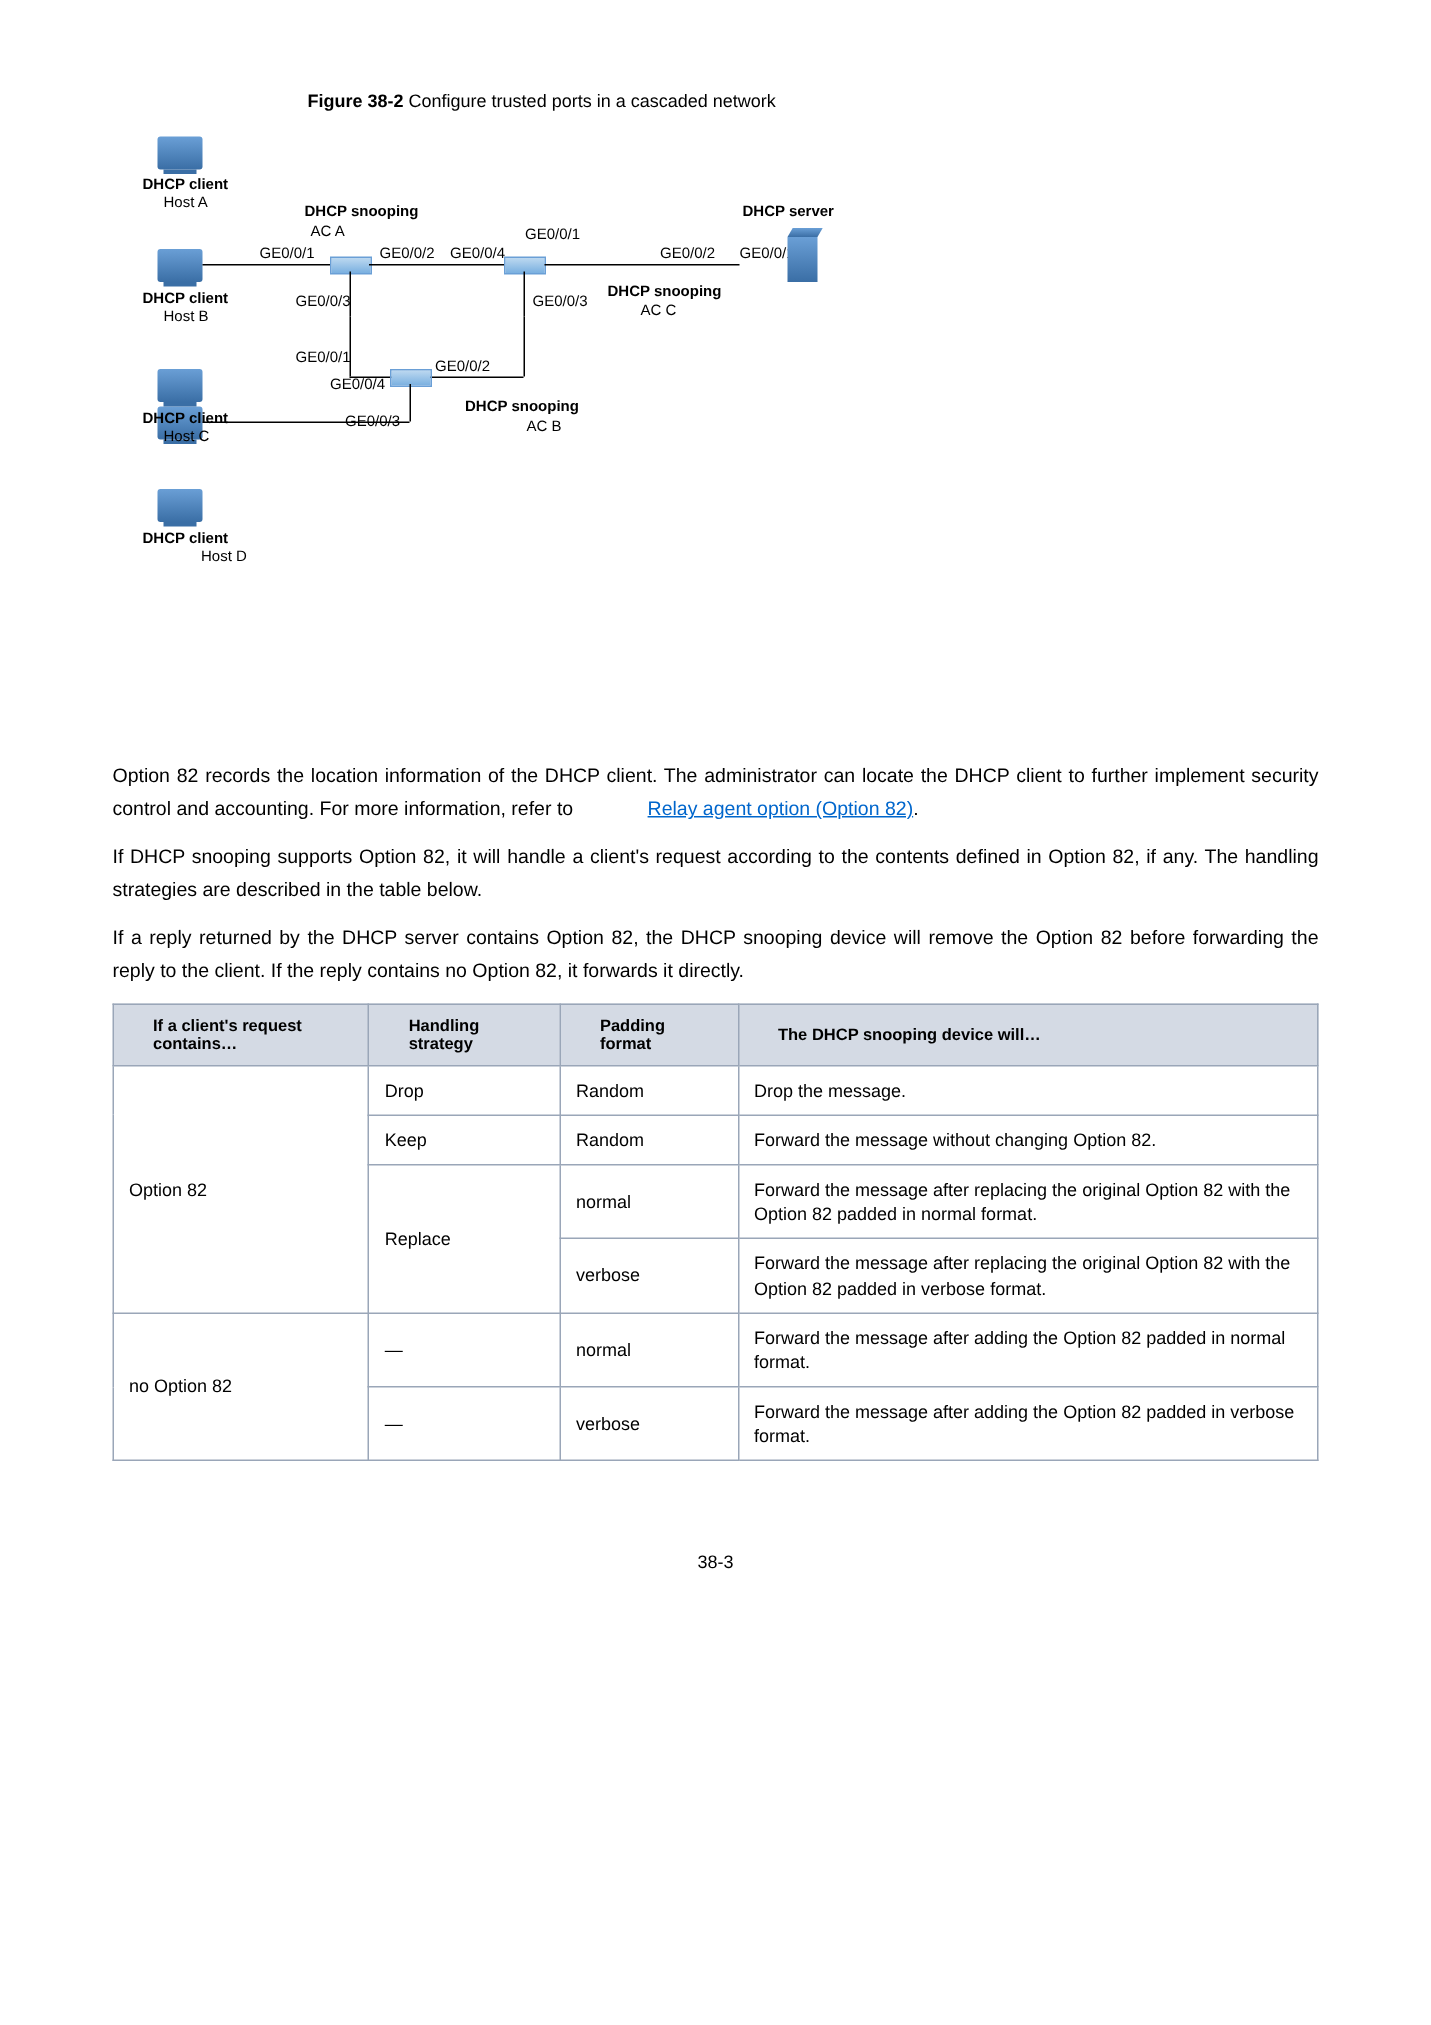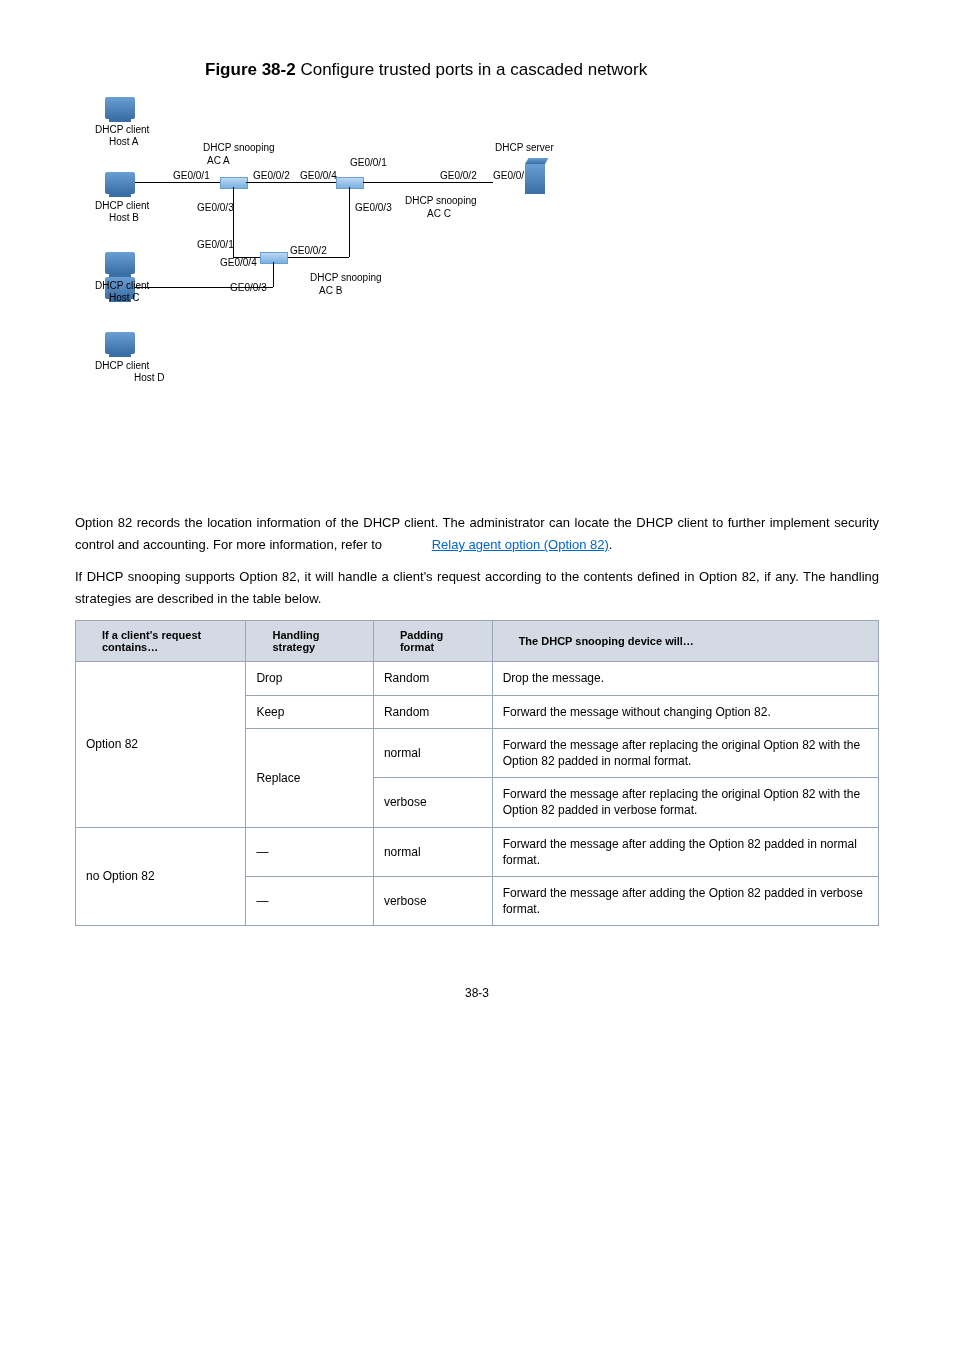--- a/index.html
+++ b/index.html
@@ -8,33 +8,33 @@
     font-family: Arial, sans-serif;
     background: #fff;
     color: #000;
     width: 954px;
   }
   .page {
     padding: 60px 75px 40px 75px;
   }
   .figure-title {
     font-weight: bold;
-    font-size: 17px;
+    font-size: 12px;
     margin-bottom: 12px;
     margin-left: 130px;
   }
   .diagram {
     margin: 0 0 40px 20px;
     position: relative;
     width: 560px;
     height: 380px;
     font-size: 10px;
   }
   .diag-label { position: absolute; font-size: 10px; line-height: 1.2; }
-  .bold { font-weight: normal; }
+  .bold { font-weight: bold; }
   .device {
     position: absolute;
     width: 30px;
     height: 22px;
     background: linear-gradient(#6a9fd6, #3a6ea5);
     border-radius: 2px;
   }
   .device::after {
     content: "";
     position: absolute;
@@ -154,21 +154,21 @@
     <div class="vline" style="left:138px; top:125px; height:40px;"></div>
     <div class="hline" style="left:138px; top:165px; width:28px;"></div>
     <div class="vline" style="left:254px; top:125px; height:40px;"></div>
     <div class="hline" style="left:191px; top:165px; width:63px;"></div>
     <div class="diag-label" style="left:102px; top:147px;">GE0/0/1</div>
     <div class="diag-label" style="left:125px; top:165px;">GE0/0/4</div>
     <div class="diag-label" style="left:195px; top:153px;">GE0/0/2</div>
 
     <div class="ac" style="left:165px; top:160px;"></div>
     <div class="diag-label bold" style="left:215px; top:180px;">DHCP snooping</div>
-    <div class="diag-label" style="left:224px; top:193px;">AC B</div>
+    <div class="diag-label" style="left:256px; top:193px;">AC B</div>
     <div class="vline" style="left:178px; top:170px; height:25px;"></div>
     <div class="hline" style="left:40px; top:195px; width:138px;"></div>
     <div class="diag-label" style="left:135px; top:190px;">GE0/0/3</div>
 
     <div class="device" style="left:10px; top:185px;"></div>
     <div class="diag-label bold" style="left:0px; top:188px;">DHCP client</div>
     <div class="diag-label" style="left:14px; top:200px;">Host C</div>
     <div style="position:absolute;left:0px;top:165px;width:60px;height:1px;"></div>
 
     <div class="device" style="left:10px; top:160px;"></div>
@@ -178,20 +178,21 @@
     <div class="diag-label" style="left:14px; top:280px;padding-left:25px;">Host D</div>
   </div>
 
 
   <p class="body">
     <span>Option 82 records the location information of the DHCP client. The administrator can locate the DHCP client to further implement security control and accounting. For more information, refer to </span><a href="#" class="link">Relay agent option (Option 82)</a><span>.</span>
   </p>
 
   <p class="body">If DHCP snooping supports Option 82, it will handle a client's request according to the contents defined in Option 82, if any. The handling strategies are described in the table below.</p>
 
+  <p class="body">If a reply returned by the DHCP server contains Option 82, the DHCP snooping device will remove the Option 82 before forwarding the reply to the client. If the reply contains no Option 82, it forwards it directly.</p>
 
   <table class="opt">
     <thead>
       <tr>
         <th>If a client's request contains…</th>
         <th>Handling strategy</th>
         <th>Padding format</th>
         <th>The DHCP snooping device will…</th>
       </tr>
     </thead>

